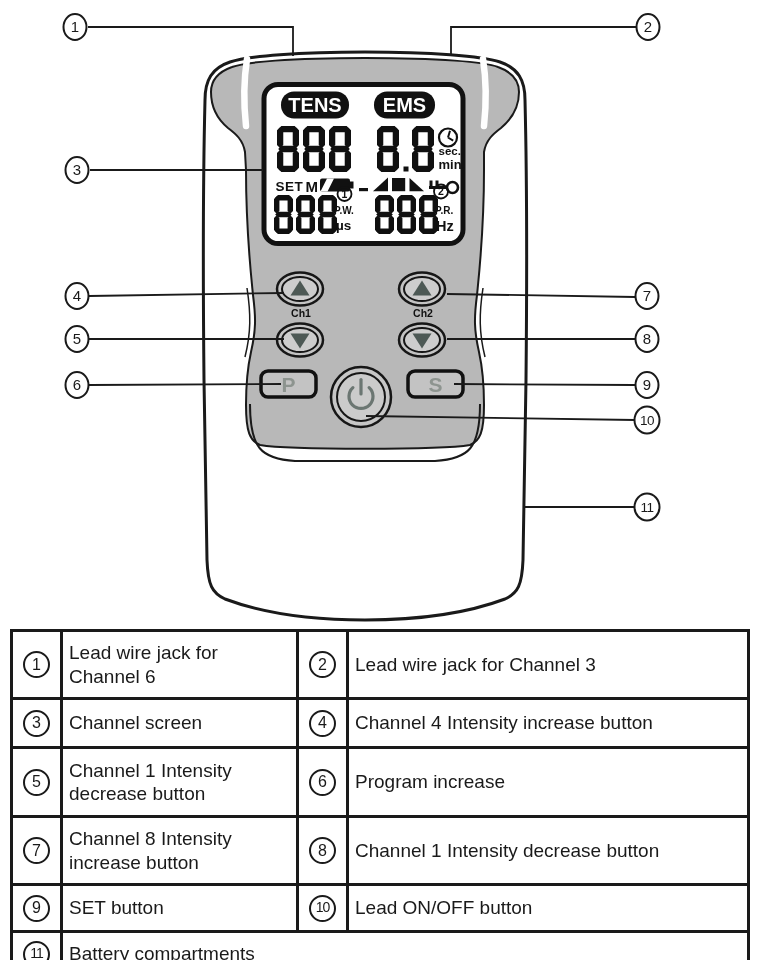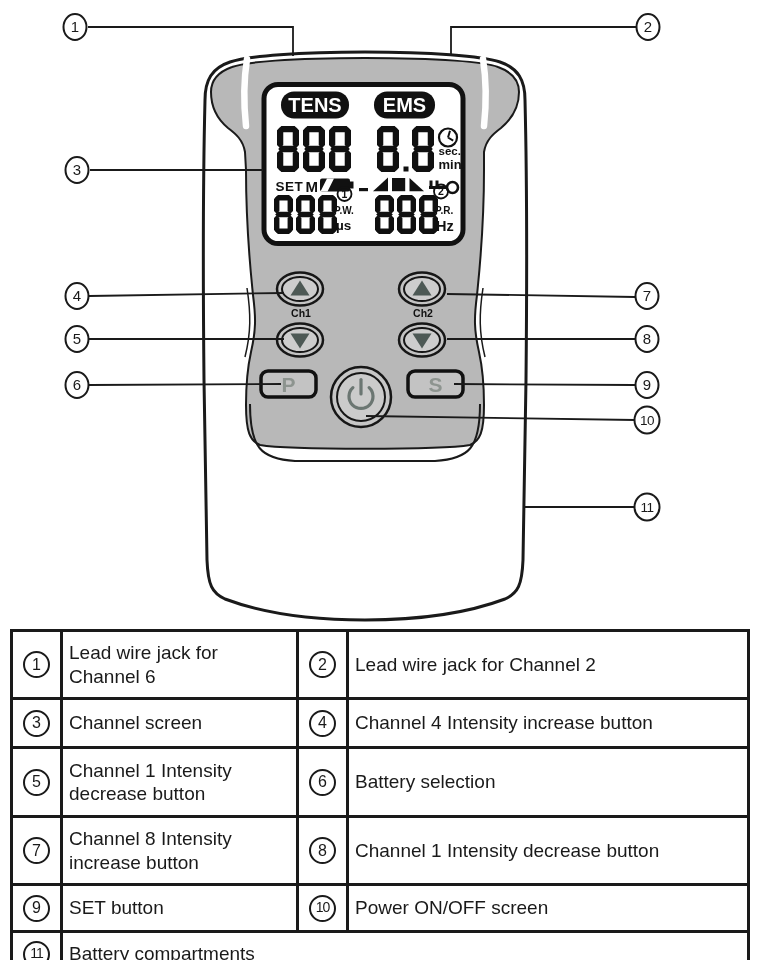--- a/index.html
+++ b/index.html
@@ -295,45 +295,45 @@
         <col style="width:50px">
         <col style="width:236px">
         <col style="width:50px">
         <col>
       </colgroup>
   <tbody>
         <tr class="r1">
     <td class="numcell"><span class="circ">1</span></td>
     <td class="desc">Lead wire jack for Channel 6</td>
     <td class="numcell"><span class="circ">2</span></td>
-    <td class="desc">Lead wire jack for Channel 2</td>
+    <td class="desc">Lead wire jack for Channel 3</td>
   </tr>
   <tr class="r2">
     <td class="numcell"><span class="circ">3</span></td>
     <td class="desc">Channel screen</td>
     <td class="numcell"><span class="circ">4</span></td>
     <td class="desc">Channel 4 Intensity increase button</td>
   </tr>
   <tr class="r3">
     <td class="numcell"><span class="circ">5</span></td>
     <td class="desc">Channel 1 Intensity decrease button</td>
     <td class="numcell"><span class="circ">6</span></td>
-    <td class="desc">Battery selection</td>
+    <td class="desc">Program increase</td>
   </tr>
   <tr class="r4">
     <td class="numcell"><span class="circ">7</span></td>
     <td class="desc">Channel 8 Intensity  increase button</td>
     <td class="numcell"><span class="circ">8</span></td>
     <td class="desc">Channel 1 Intensity decrease button</td>
   </tr>
   <tr class="r5">
     <td class="numcell"><span class="circ">9</span></td>
     <td class="desc">SET button</td>
     <td class="numcell"><span class="circ two">10</span></td>
-    <td class="desc">Power ON/OFF screen</td>
+    <td class="desc">Lead ON/OFF button</td>
   </tr>
   <tr class="r6">
     <td class="numcell"><span class="circ two">11</span></td>
     <td class="desc" colspan="3">Battery compartments</td>
   </tr>
 </tbody>
     </table>
 
 </div>
 

